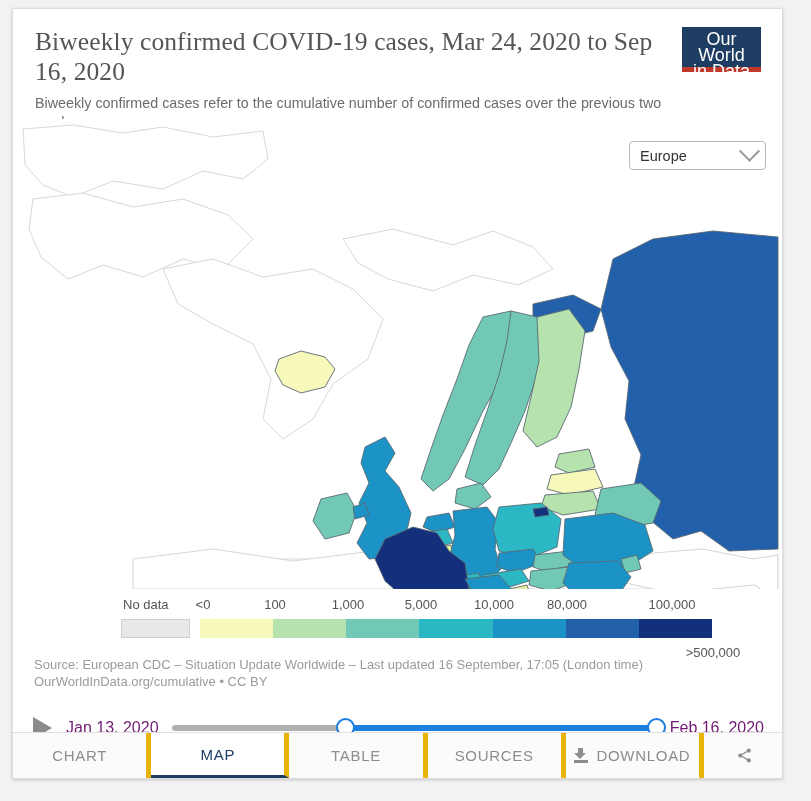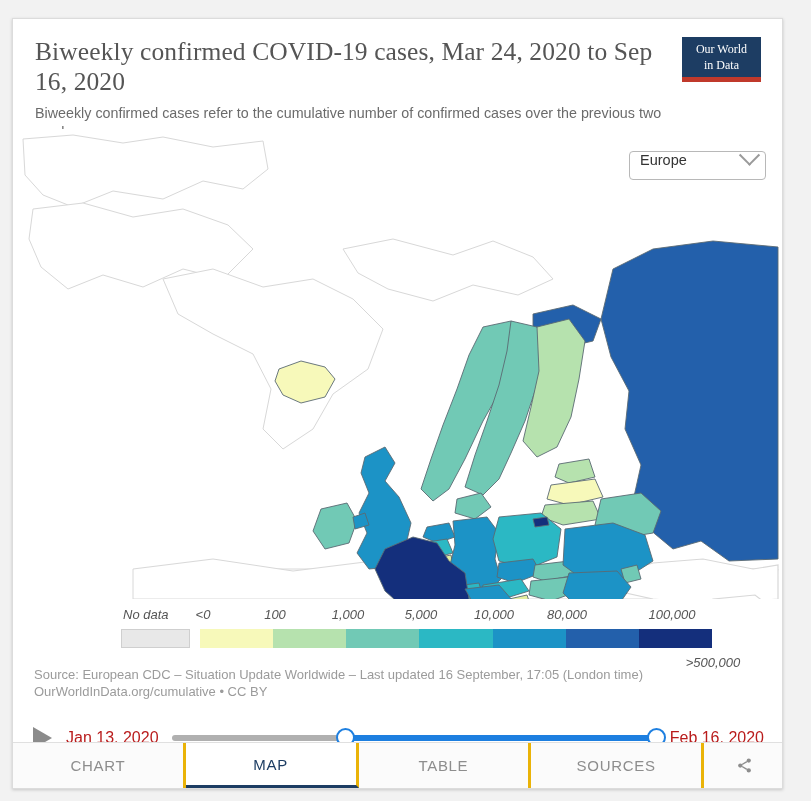--- a/index.html
+++ b/index.html
@@ -10,21 +10,21 @@
   }
   body {
     font-family: "Liberation Sans", sans-serif;
     width: 811px;
     height: 801px;
     overflow: hidden;
   }
   #frame {
     position: absolute;
     left: 12px;
-    top: 18px;
+    top: 8px;
     width: 771px;
     height: 771px;
     background: #ffffff;
     border: 1px solid #dcdcdc;
     box-shadow: 0 1px 3px rgba(0,0,0,0.18);
     box-sizing: border-box;
     overflow: hidden;
   }
 
   
@@ -60,23 +60,23 @@
     height: 45px;
     background: #1d3d63;
     border-bottom: 5px solid #c0392b;
     box-sizing: border-box;
     padding-top: 4px;
     text-align: center;
   }
   #owid-logo .ll {
     display: block;
     color: #ffffff;
-    font-size: 12px;
+    font-size: 18px;
     line-height: 16px;
-    font-family: Liberation Serif, serif;
+    font-family: Liberation Sans, sans-serif;
   }
 
   
   #map-area {
     position: absolute;
     left: 0;
     top: 110px;
     width: 771px;
     height: 470px;
     background: #ffffff;
@@ -87,20 +87,21 @@
     position: absolute;
     right: 18px;
     top: 22px;
     width: 137px;
     height: 29px;
     background: #ffffff;
     border: 1px solid #b8b8b8;
     border-radius: 4px;
     box-sizing: border-box;
     display: flex;
+    align-items: center;
     justify-content: space-between;
     padding: 0 8px 0 10px;
     font-size: 14.5px;
     color: #333333;
     cursor: pointer;
   }
   #region-select .chev {
     width: 13px; height: 13px;
     border-right: 2px solid #9a9a9a;
     border-bottom: 2px solid #9a9a9a;
@@ -118,21 +119,20 @@
   #legend .labels {
     position: relative;
     height: 17px;
     font-size: 13px;
     color: #555555;
   }
   #legend .labels span {
     position: absolute;
     white-space: nowrap;
     transform: translateX(-50%);
-    font-style: italic;
   }
   #legend .labels span.nodata-label { transform: none; }
   #nodata-swatch {
     position: absolute;
     left: 108px;
     top: 22px;
     width: 69px;
     height: 19px;
     background: #e8e8e8;
     border: 1px solid #cfcfcf;
@@ -174,21 +174,21 @@
     width: 0; height: 0;
     border-left: 19px solid #8b8b8b;
     border-top: 11px solid transparent;
     border-bottom: 11px solid transparent;
     margin-right: 14px;
     cursor: pointer;
     flex: none;
   }
   .tl-date {
     font-size: 16px;
-    color: #b91c1c;
+    color: #701a75;
     flex: none;
     white-space: nowrap;
   }
   #slider {
     position: relative;
     flex: 1 1 auto;
     height: 20px;
     margin: 0 13px;
     cursor: pointer;
   }
@@ -231,21 +231,21 @@
     background: #fbfbfb;
   }
   .tab {
     flex: 1 1 0;
     display: flex;
     align-items: center;
     justify-content: center;
     font-size: 15px;
     letter-spacing: 0.7px;
     color: #8d8d8d;
-    border-right: 3px solid #eab308;
+    border-right: 5px solid #eab308;
     background: #fbfbfb;
     cursor: pointer;
     box-sizing: border-box;
     position: relative;
   }
   .tab:last-child { border-right: none; }
   .tab.active {
     background: #ffffff;
     color: #1d3d63;
     border-bottom: 3px solid #1d3d63;
@@ -453,20 +453,26 @@
     </div>
     <div class="tab active">
       <span>MAP</span>
     </div>
     <div class="tab">
       <span>TABLE</span>
     </div>
     <div class="tab">
       <span>SOURCES</span>
     </div>
+    <div class="tab">
+      <span class="dl-icon">
+          <span class="dl-base"></span>
+        </span>
+      <span>DOWNLOAD</span>
+    </div>
     <div class="tab icon-tab">
       <svg width="17" height="17" viewBox="0 0 24 24">
         <circle cx="18" cy="5" r="3" fill="#8d8d8d"></circle>
         <circle cx="6" cy="12" r="3" fill="#8d8d8d"></circle>
         <circle cx="18" cy="19" r="3" fill="#8d8d8d"></circle>
         <line x1="8.6" y1="10.6" x2="15.4" y2="6.4" stroke="#8d8d8d" stroke-width="2"></line>
         <line x1="8.6" y1="13.4" x2="15.4" y2="17.6" stroke="#8d8d8d" stroke-width="2"></line>
       </svg>
     </div>
   </div>

